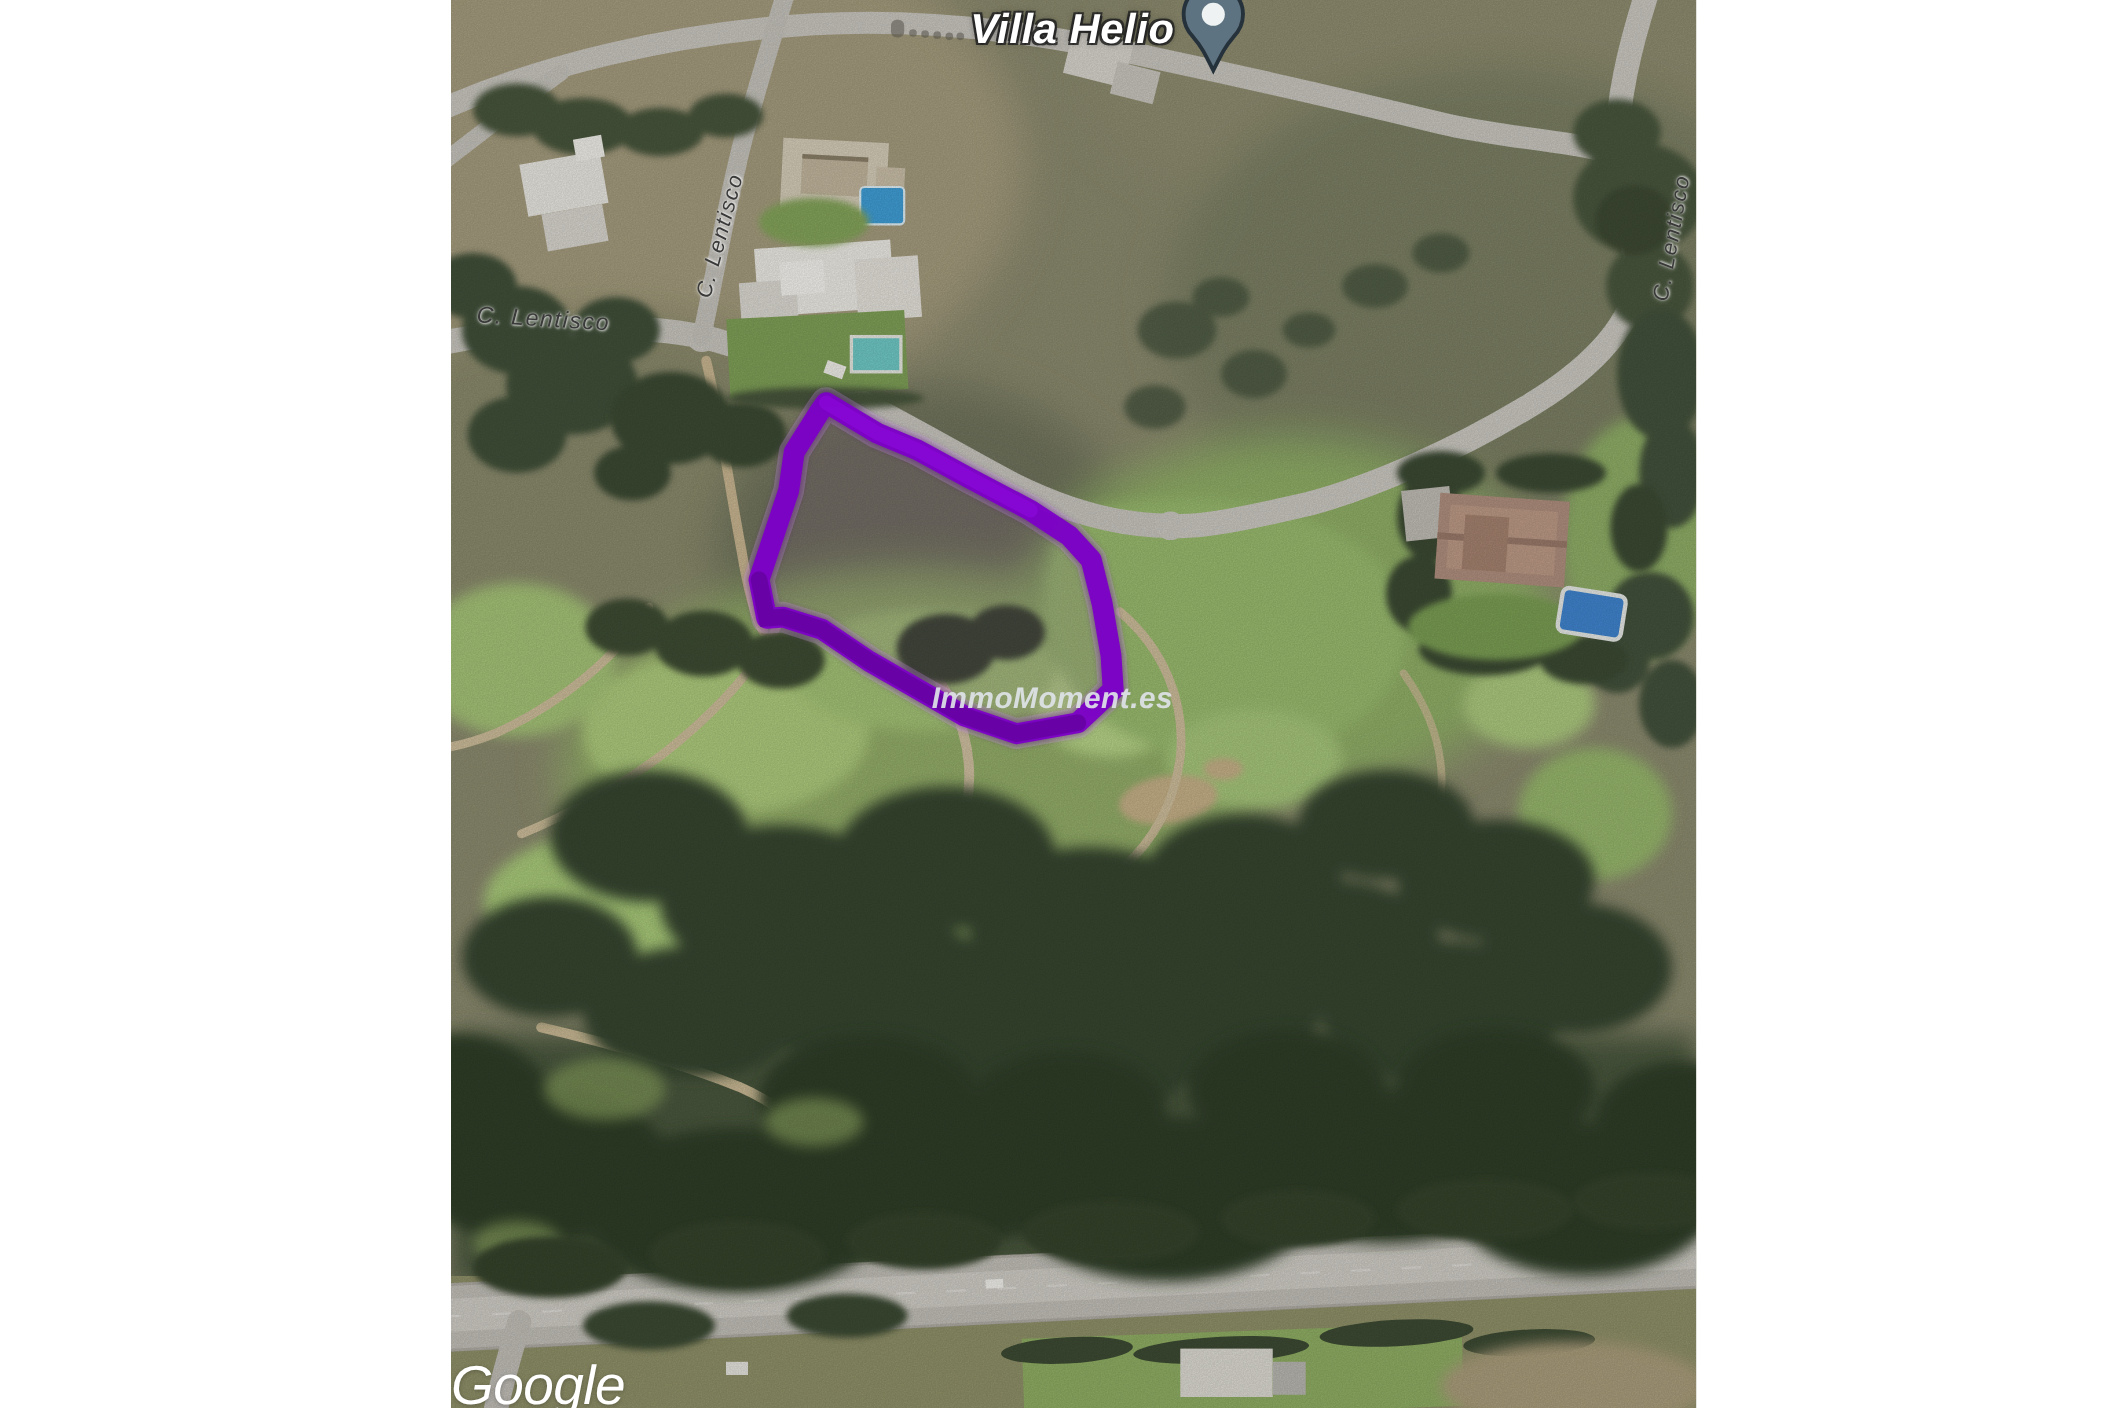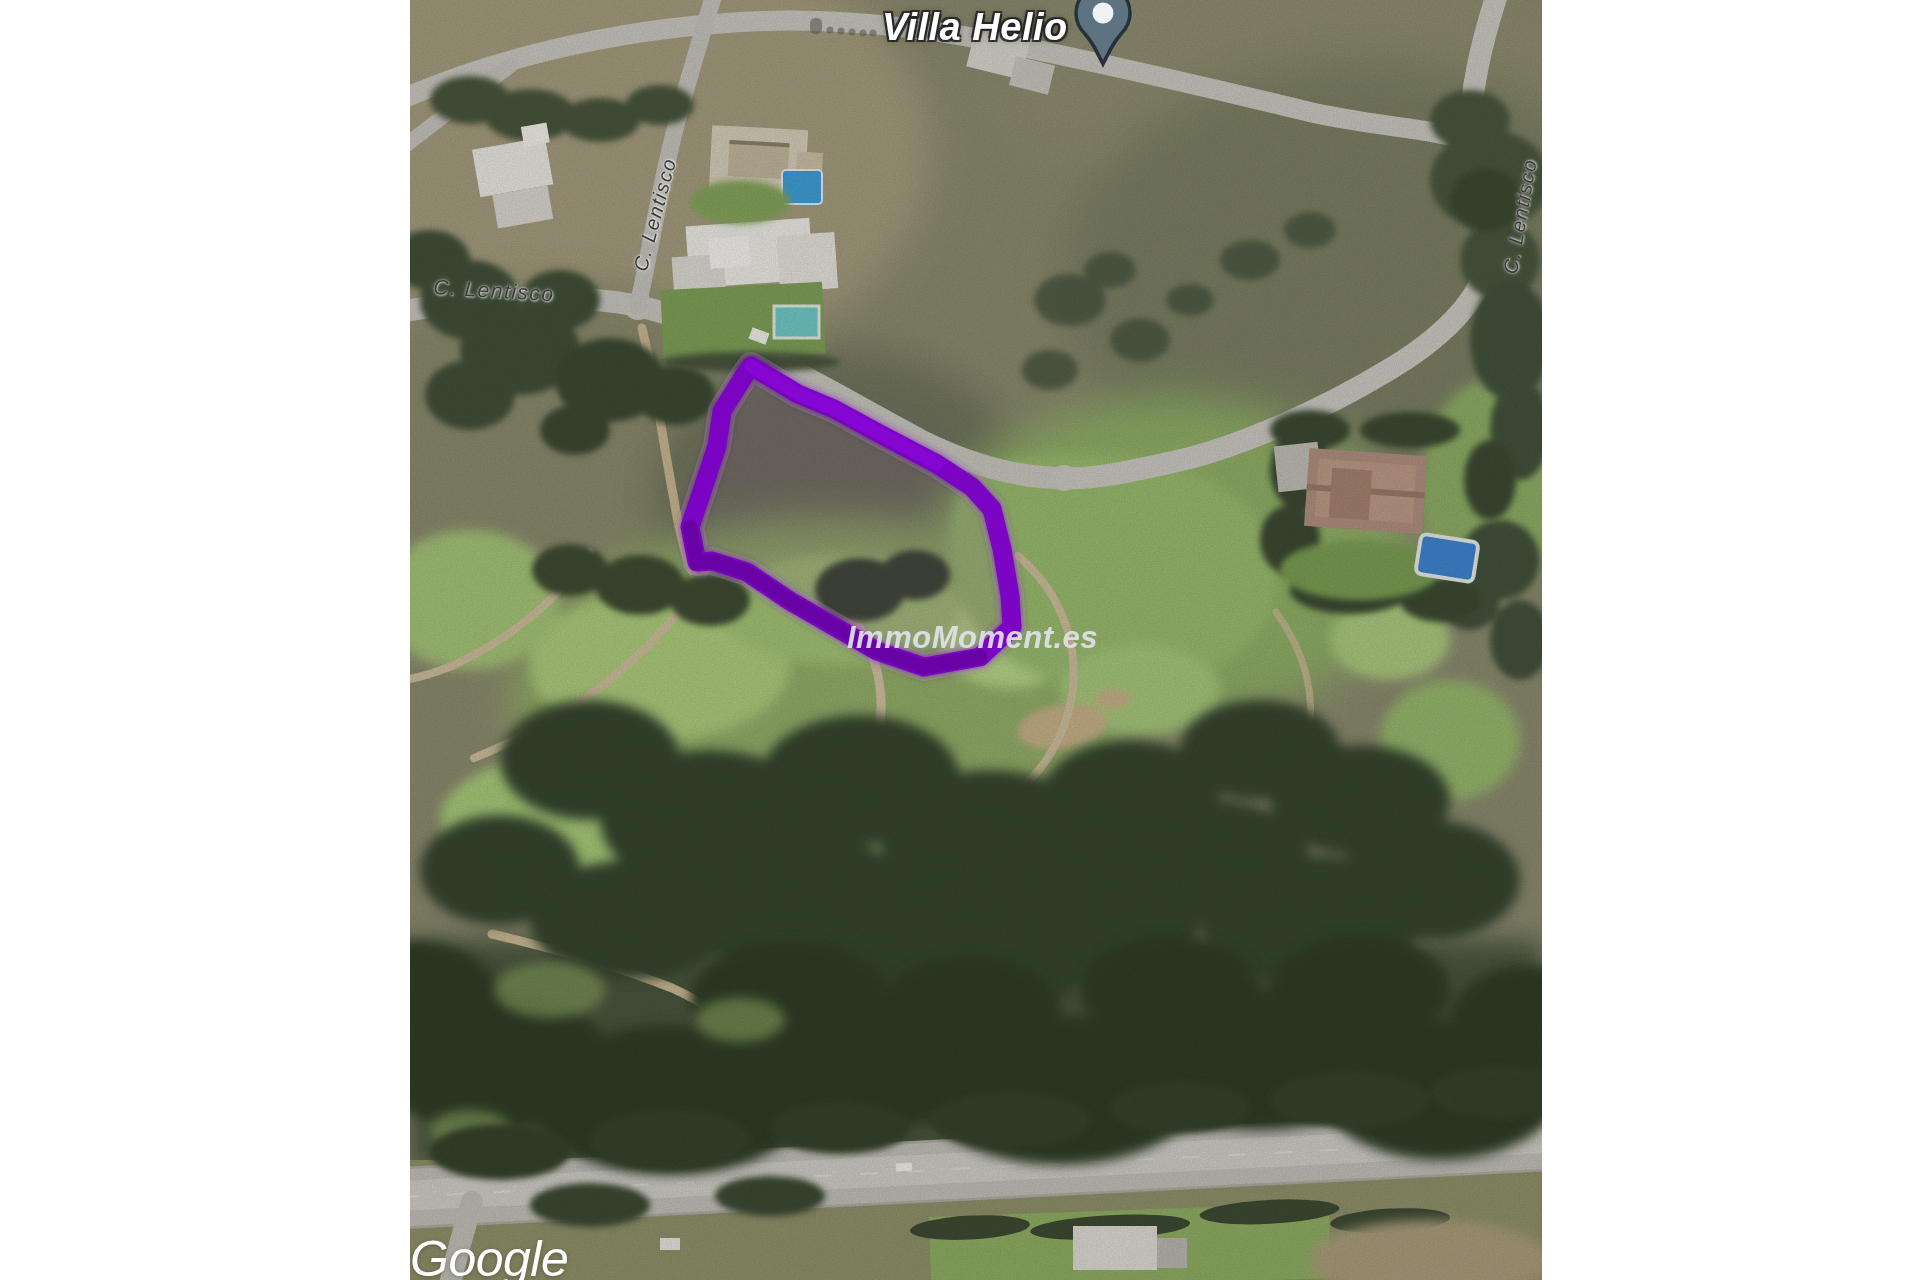--- a/index.html
+++ b/index.html
@@ -16,21 +16,21 @@
     text-shadow:-2px -2px 0 rgba(35,35,35,.85),2px -2px 0 rgba(35,35,35,.85),
                 -2px 2px 0 rgba(35,35,35,.85),2px 2px 0 rgba(35,35,35,.85),
                 0 0 7px rgba(0,0,0,.55);
   }
   .street{font-size:21px;letter-spacing:1.5px;color:var(--c-street-label,#3a3a3a);font-weight:400;
     text-shadow:0 0 2px rgba(255,255,255,.75),0 0 5px rgba(255,255,255,.5),1px 1px 2px rgba(255,255,255,.55);}
   .street-h{left:24px;top:276px;transform:rotate(3.5deg);transform-origin:0 0;}
   .street-v1{left:220px;top:268px;transform:rotate(-75deg);transform-origin:0 0;font-size:20px;}
   .street-v2{left:1090px;top:272px;transform:rotate(-80deg);transform-origin:0 0;font-size:20px;}
 
-  .watermark{left:437px;top:622px;font-size:31px;font-weight:700;letter-spacing:.5px;
+  .watermark{left:437px;top:622px;font-size:27px;font-weight:700;letter-spacing:.5px;
     color:var(--c-watermark,#dfe3e8);opacity:.92;}
 
   .google-logo{left:0px;top:1234px;font-size:50px;font-weight:500;letter-spacing:-.5px;
     color:var(--c-attribution,#fff);text-shadow:0 1px 4px rgba(0,0,0,.25);}
 
   
   .plot-halo{fill:none;stroke:var(--c-plot-outline-halo,#e3bdfc);}
   .plot-shadow{fill:none;stroke:var(--c-plot-outline-shadow,#46006e);}
   .plot-main{stroke:var(--c-plot-outline,#7d00c8);fill:#8000cc;fill-opacity:.06;}
   .plot-seg-dark{fill:none;stroke:#53008a;}

